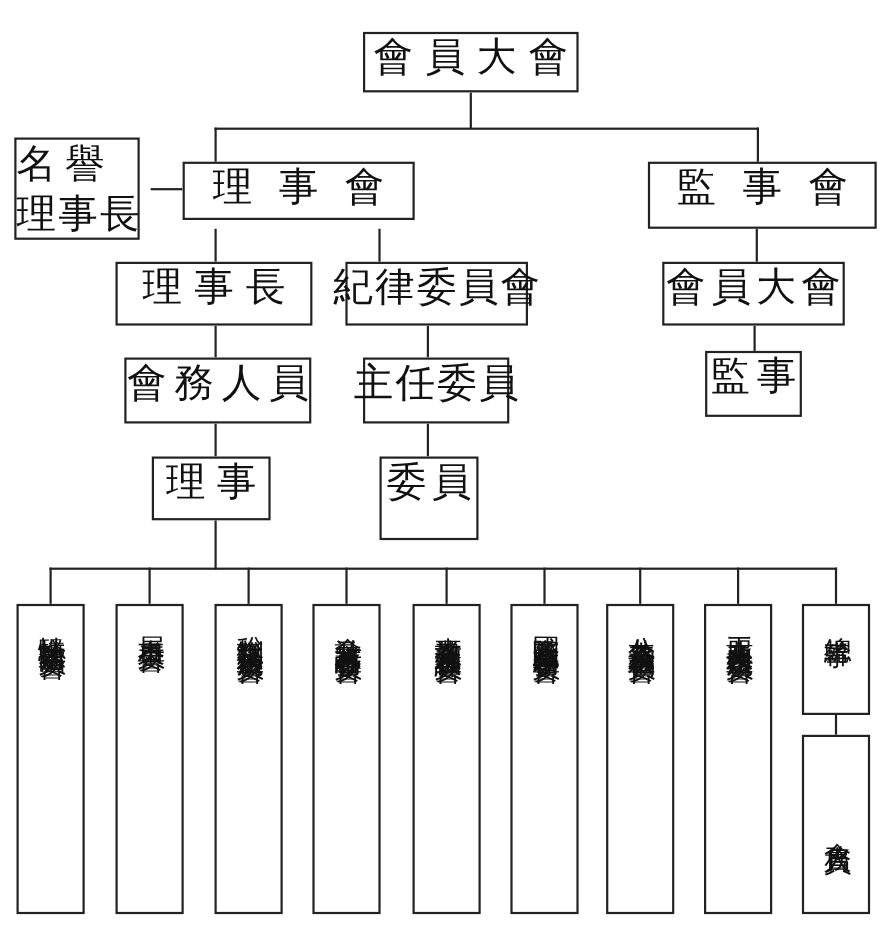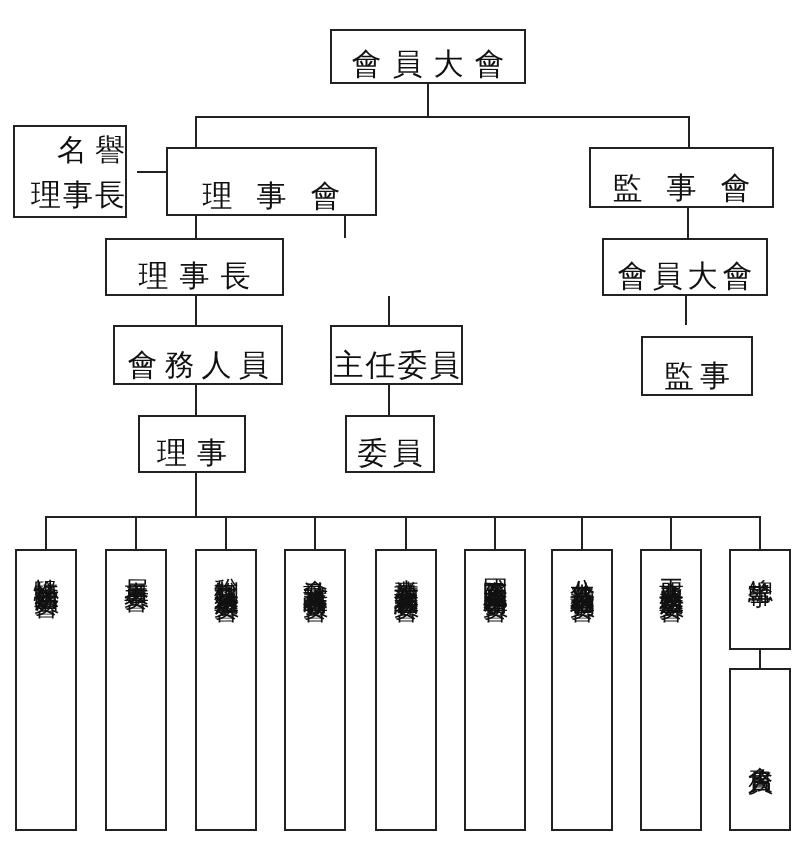--- a/index.html
+++ b/index.html
@@ -11,23 +11,23 @@
     font-family: "Liberation Serif", "DejaVu Serif", serif;
     color: #111111;
     overflow: hidden;
   }
   .box {
     position: absolute;
     box-sizing: border-box;
     border: 2px solid #222222;
     background: #ffffff;
     display: flex;
-    align-items: flex-end;
+    align-items: flex-start;
     justify-content: center;
-    font-size: 30px;
+    font-size: 36px;
     line-height: 1.2;
     white-space: nowrap;
   }
   .box > span { display: block; }
   
   .vbox {
     writing-mode: vertical-rl;
     text-orientation: upright;
     display: flex;
     align-items: center;          
@@ -73,48 +73,51 @@
   <div class="ln" style="left:759px;top:650px;width:2px;height:18px"></div>
 
   <div class="box" style="left:330px;top:29px;width:196px;height:55px">
     <span style="letter-spacing:11px;margin-right:-11px">會員大會</span>
   </div>
 
   <div class="box two-line" style="left:13px;top:125px;width:114px;height:93px">
     <span style="letter-spacing:8px;margin-right:-8px">名譽</span>
     <span style="letter-spacing:2px;margin-right:-2px">理事長</span>
   </div>
-  <div class="box" style="left:166px;top:147px;width:211px;height:69px">
+  <div class="box" style="left:166px;top:147px;width:211px;height:53px">
     <span style="letter-spacing:24px;margin-right:-24px">理事會</span>
   </div>
-  <div class="box" style="left:589px;top:147px;width:185px;height:61px">
+  <div class="box" style="left:589px;top:147px;width:208px;height:61px">
     <span style="letter-spacing:24px;margin-right:-24px">監事會</span>
   </div>
 
   <div class="box" style="left:105px;top:238px;width:179px;height:58px">
     <span style="letter-spacing:11px;margin-right:-11px">理事長</span>
+  </div>
+  <div class="box" style="left:314px;top:238px;width:166px;height:58px">
+    <span style="letter-spacing:2px;margin-right:-2px">紀律委員會</span>
   </div>
   <div class="box" style="left:602px;top:238px;width:166px;height:58px">
     <span style="letter-spacing:5px;margin-right:-5px">會員大會</span>
   </div>
 
   <div class="box" style="left:113px;top:325px;width:170px;height:60px">
     <span style="letter-spacing:7px;margin-right:-7px">會務人員</span>
   </div>
   <div class="box" style="left:330px;top:325px;width:133px;height:60px">
     <span style="letter-spacing:2px;margin-right:-2px">主任委員</span>
   </div>
-  <div class="box" style="left:641px;top:336px;width:112px;height:60px">
+  <div class="box" style="left:641px;top:319px;width:88px;height:60px">
     <span style="letter-spacing:6px;margin-right:-6px">監事</span>
   </div>
 
   <div class="box" style="left:138px;top:415px;width:108px;height:58px">
     <span style="letter-spacing:10px;margin-right:-10px">理事</span>
   </div>
-  <div class="box" style="left:345px;top:415px;width:90px;height:58px">
+  <div class="box" style="left:345px;top:415px;width:90px;height:76px">
     <span style="letter-spacing:5px;margin-right:-5px">委員</span>
   </div>
 
   <div class="box vbox" style="left:15px;top:549px;width:62px;height:282px">
     <span>性騷擾防治委員會</span>
   </div>
   <div class="box vbox" style="left:105px;top:549px;width:62px;height:282px">
     <span>屏東委員會</span>
   </div>
   <div class="box vbox" style="left:195px;top:549px;width:62px;height:282px">

